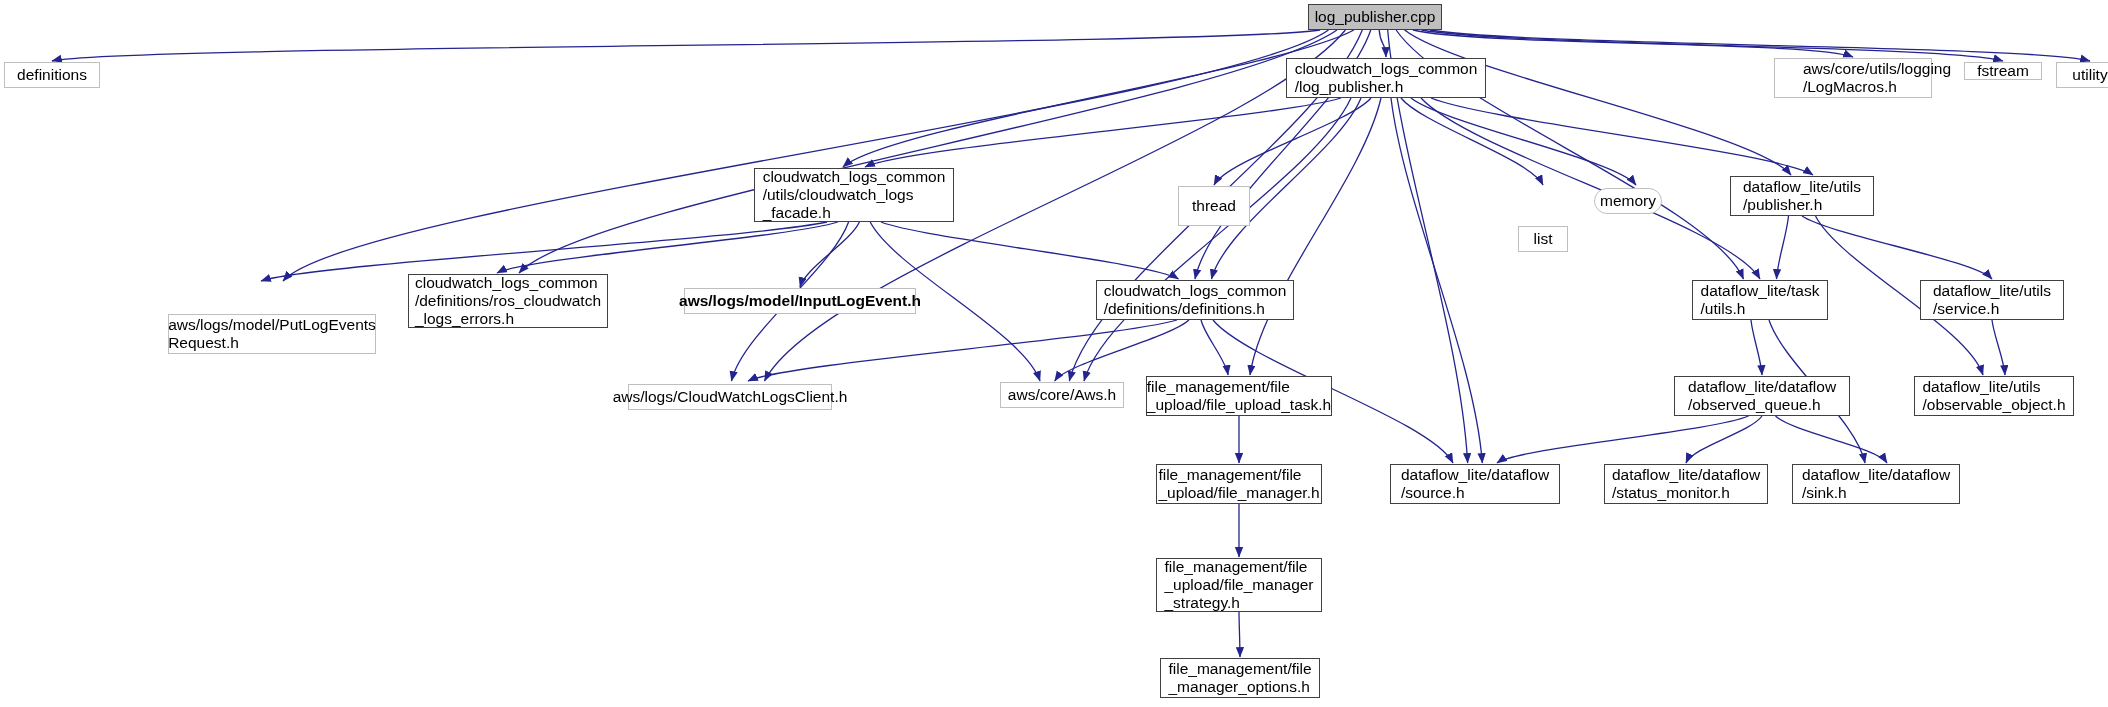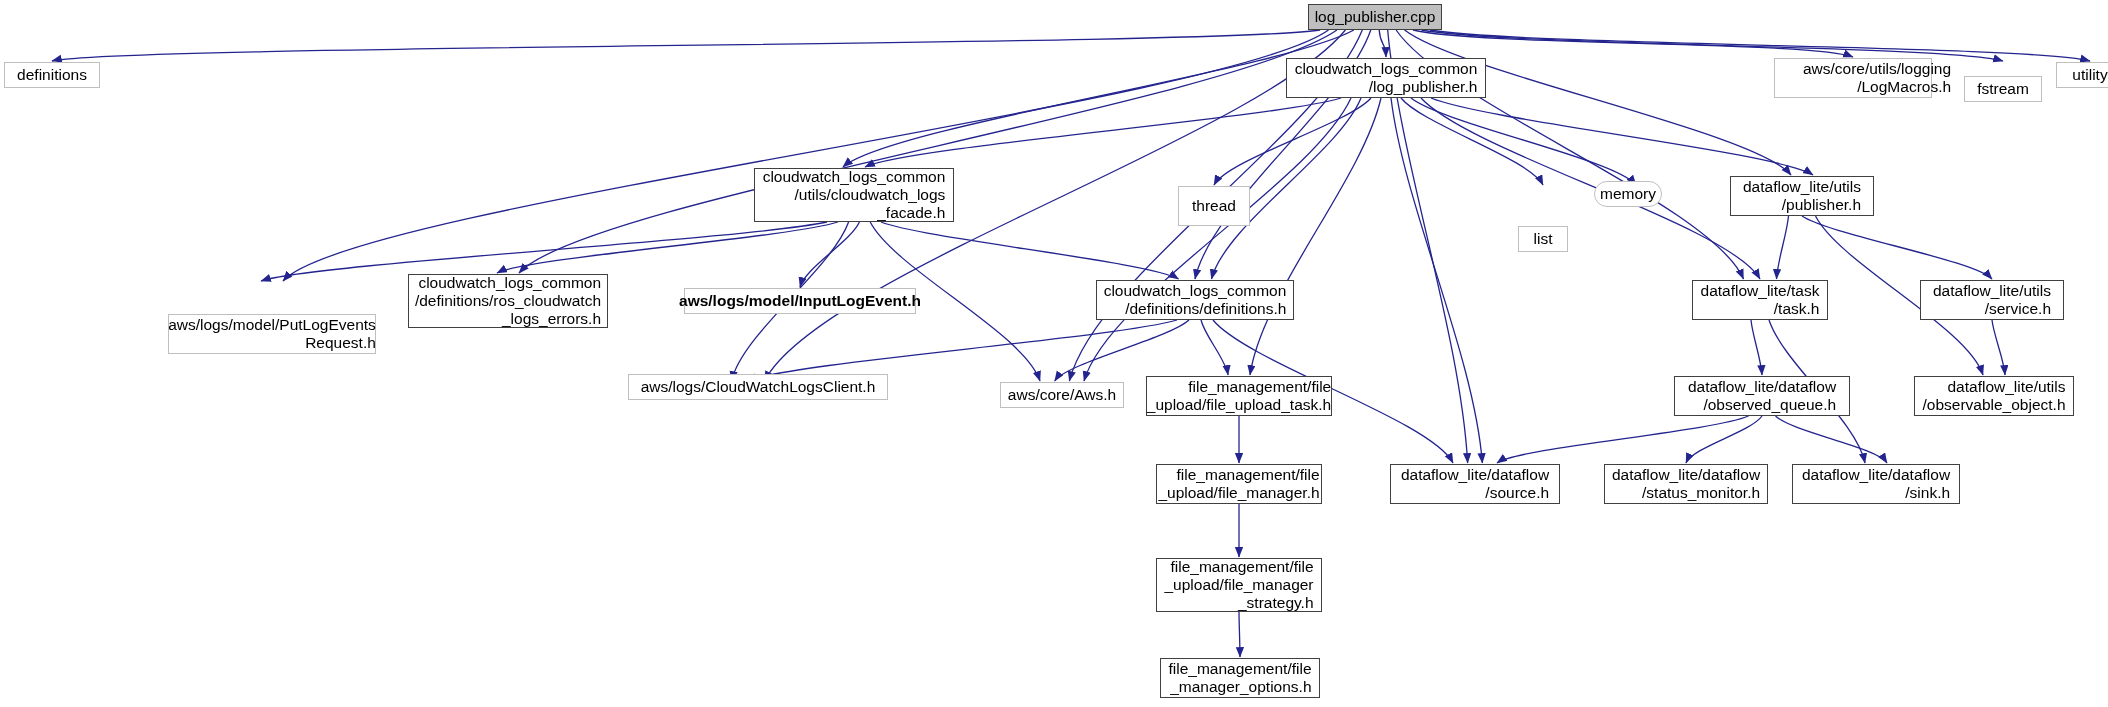--- a/index.html
+++ b/index.html
@@ -1,20 +1,20 @@
 <!DOCTYPE html>
 <html><head>
 <meta charset="utf-8">
 <style>
   html,body{margin:0;padding:0;background:#ffffff;}
   #canvas{position:relative;width:2108px;height:707px;background:#ffffff;
           font-family:"Liberation Sans", sans-serif;overflow:hidden;}
   svg#edges{position:absolute;left:0;top:0;width:2108px;height:707px;}
   .node{position:absolute;box-sizing:border-box;display:flex;align-items:center;
-        justify-content:center;text-align:right;background:#ffffff;
+        justify-content:center;text-align:left;background:#ffffff;
         border:1px solid #bfbfbf;color:#000000;line-height:1.18;
         font-size:15.5px;white-space:pre-line;}
   .node.internal{border:1.5px solid #404040;}
   .node.root{background:#bfbfbf;border:1.5px solid #404040;}
 </style>
 </head>
 <body>
 
 <div id="canvas">
   <svg id="edges" viewBox="0 0 2108 707" preserveAspectRatio="none">
@@ -70,43 +70,43 @@
       <path d="M1239,504 C1239,520 1239,541 1239,557" fill="none" stroke="#24248f" stroke-width="1.3" marker-end="url(#ah)"></path>
       <path d="M1239,612 C1239.147,628 1239.9076,641 1240,657" fill="none" stroke="#24248f" stroke-width="1.3" marker-end="url(#ah)"></path>
     </svg>
   <div id="nodes">
       <div class="node root" style="left: 1308px; top: 4px; width: 134px; height: 26px;">log_publisher.cpp</div>
       <div class="node " style="left: 4px; top: 62px; width: 96px; height: 26px;">definitions</div>
       <div class="node internal" style="left: 1286px; top: 58px; width: 200px; height: 40px;">cloudwatch_logs_common
 /log_publisher.h</div>
       <div class="node " style="left: 1774px; top: 58px; width: 158px; height: 40px; padding-left: 48px;">aws/core/utils/logging
 /LogMacros.h</div>
-      <div class="node " style="left: 1964px; top: 62px; width: 78px; height: 26px; margin-top: 14px;">fstream</div>
+      <div class="node " style="left: 1964px; top: 62px; width: 78px; height: 18px;">fstream</div>
       <div class="node " style="left: 2056px; top: 62px; width: 68px; height: 26px;">utility</div>
       <div class="node internal" style="left: 754px; top: 168px; width: 200px; height: 54px;">cloudwatch_logs_common
 /utils/cloudwatch_logs
 _facade.h</div>
       <div class="node " style="left: 1178px; top: 186px; width: 72px; height: 40px;">thread</div>
       <div class="node " style="left: 1518px; top: 186px; width: 50px; height: 26px; margin-top: 40px;">list</div>
-      <div class="node " style="left: 1594px; top: 181px; width: 68px; height: 26px; border-radius: 13px;">memory</div>
+      <div class="node " style="left: 1594px; top: 188px; width: 68px; height: 26px; border-radius: 13px;">memory</div>
       <div class="node internal" style="left: 1730px; top: 176px; width: 144px; height: 40px;">dataflow_lite/utils
 /publisher.h</div>
       <div class="node " style="left: 168px; top: 282px; width: 208px; height: 40px; margin-top: 32px;">aws/logs/model/PutLogEvents
 Request.h</div>
       <div class="node internal" style="left: 408px; top: 274px; width: 200px; height: 54px;">cloudwatch_logs_common
 /definitions/ros_cloudwatch
 _logs_errors.h</div>
       <div class="node " style="left: 684px; top: 288px; width: 232px; height: 26px; font-weight: bold;">aws/logs/model/InputLogEvent.h</div>
       <div class="node internal" style="left: 1096px; top: 280px; width: 198px; height: 40px;">cloudwatch_logs_common
 /definitions/definitions.h</div>
       <div class="node internal" style="left: 1692px; top: 280px; width: 136px; height: 40px;">dataflow_lite/task
-/task.h</div>
+/utils.h</div>
       <div class="node internal" style="left: 1920px; top: 280px; width: 144px; height: 40px;">dataflow_lite/utils
 /service.h</div>
-      <div class="node " style="left: 628px; top: 374px; width: 260px; height: 26px;">aws/logs/CloudWatchLogsClient.h</div>
+      <div class="node " style="left: 628px; top: 384px; width: 204px; height: 26px;">aws/logs/CloudWatchLogsClient.h</div>
       <div class="node " style="left: 1000px; top: 382px; width: 124px; height: 26px;">aws/core/Aws.h</div>
       <div class="node internal" style="left: 1146px; top: 376px; width: 186px; height: 40px;">file_management/file
 _upload/file_upload_task.h</div>
       <div class="node internal" style="left: 1674px; top: 376px; width: 176px; height: 40px;">dataflow_lite/dataflow
 /observed_queue.h</div>
       <div class="node internal" style="left: 1914px; top: 376px; width: 160px; height: 40px;">dataflow_lite/utils
 /observable_object.h</div>
       <div class="node internal" style="left: 1156px; top: 464px; width: 166px; height: 40px;">file_management/file
 _upload/file_manager.h</div>
       <div class="node internal" style="left: 1390px; top: 464px; width: 170px; height: 40px;">dataflow_lite/dataflow

